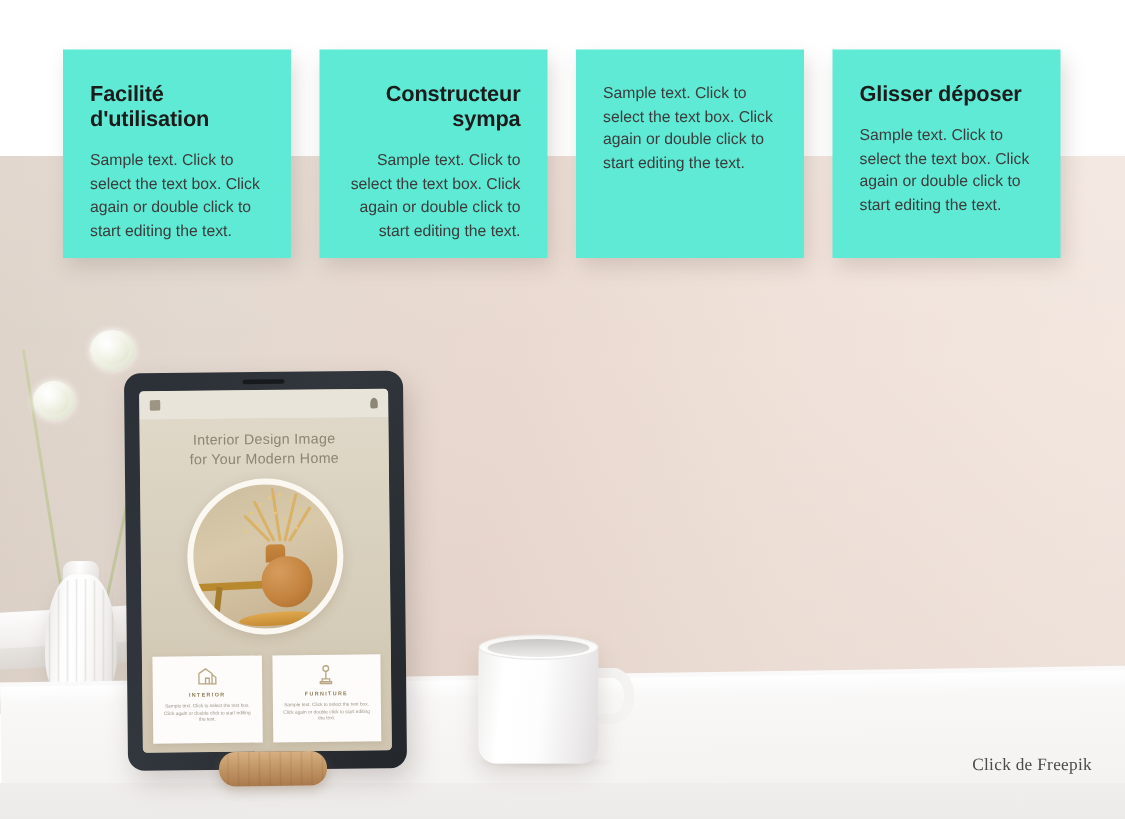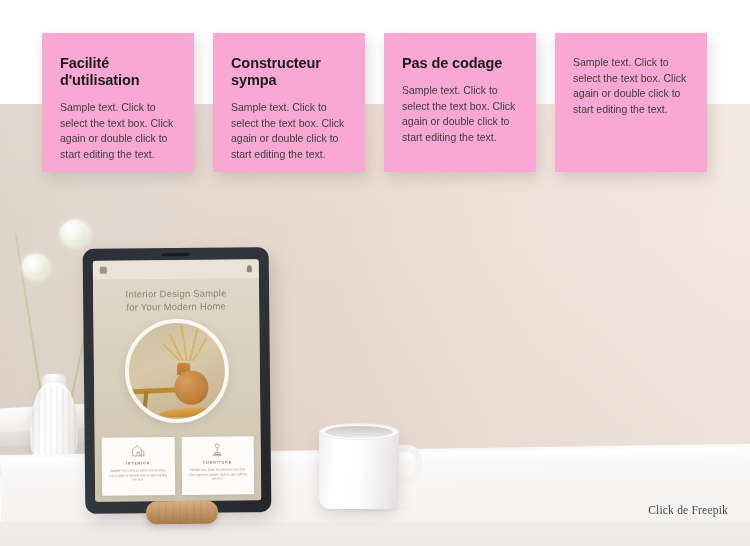--- a/index.html
+++ b/index.html
@@ -369,21 +369,21 @@
   .cards {
     position: absolute;
     left: 0; top: 0;
     width: 750px; height: 200px;
   }
   .card {
     position: absolute;
     top: 33px;
     width: 152px;
     height: 139px;
-    background: #f9a8d4;
+    background: #5eead4;
     box-shadow: 3px 6px 13px rgba(110,95,85,0.22);
     padding: 22px 18px 0 18px;
   }
   .card h3 {
     font-family: "Liberation Sans", sans-serif;
     font-size: 14.5px;
     line-height: 17px;
     font-weight: 700;
     color: #1b1b1b;
     letter-spacing: -0.1px;
@@ -438,21 +438,21 @@
   <div class="desk"></div>
   <div class="desk-hilite"></div>
   <div class="desk-front"></div>
 
   <div class="tablet">
     <div class="tablet-cam"></div>
     <div class="tablet-screen">
 
       <div class="tp-body">
         <div class="tp-title">
-          <span>Interior Design Sample</span><br>
+          <span>Interior Design Image</span><br>
           <span>for Your Modern Home</span>
         </div>
 
         <div class="tp-circle">
           <div class="table"></div>
           <div class="table-leg"></div>
           <div class="tray"></div>
           <div class="pot-neck"></div>
           <div class="pot"></div>
           <div class="branch" style="left:53px;bottom:58px;height:30px;transform:rotate(-26deg);"></div>
@@ -518,31 +518,31 @@
     <div class="mug-inner"></div>
   </div>
 
   <div class="cards">
 
     <div class="card" style="left:42px;">
       <h3>Facilité d'utilisation</h3>
       <p>Sample text. Click to select the text box. Click again or double click to start editing the text.</p>
     </div>
 
-    <div class="card" style="left:213px;">
+    <div class="card" style="left:213px;text-align:right;">
       <h3>Constructeur sympa</h3>
       <p>Sample text. Click to select the text box. Click again or double click to start editing the text.</p>
     </div>
 
     <div class="card" style="left:384px;">
-      <h3>Pas de codage</h3>
       <p>Sample text. Click to select the text box. Click again or double click to start editing the text.</p>
     </div>
 
     <div class="card" style="left:555px;">
+      <h3>Glisser déposer</h3>
       <p>Sample text. Click to select the text box. Click again or double click to start editing the text.</p>
     </div>
 
   </div>
 
   <div class="credit">
     <span>Click de </span><span class="link">Freepik</span>
   </div>
 
 </div>

